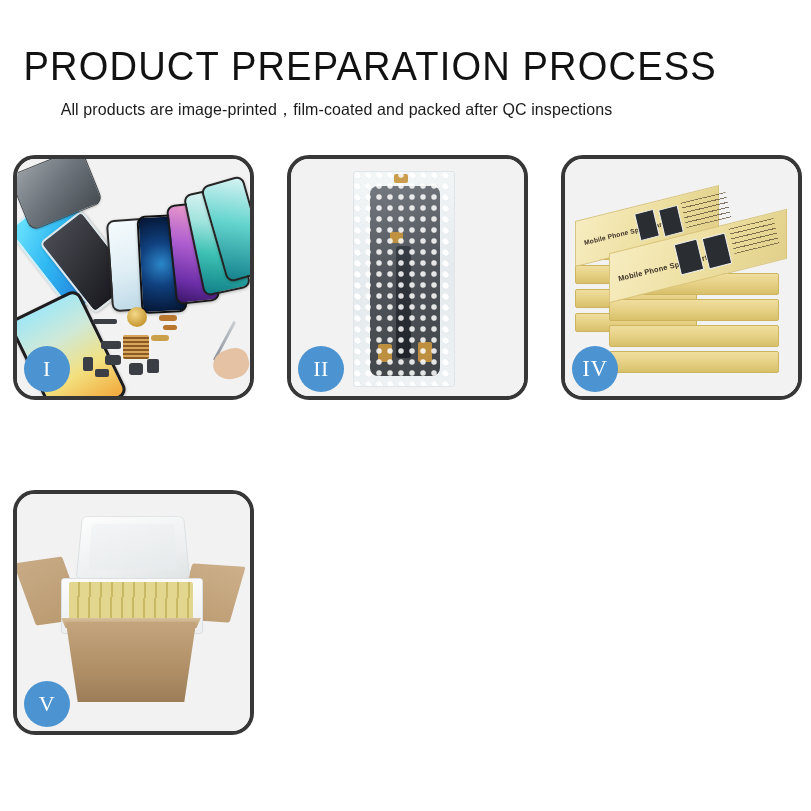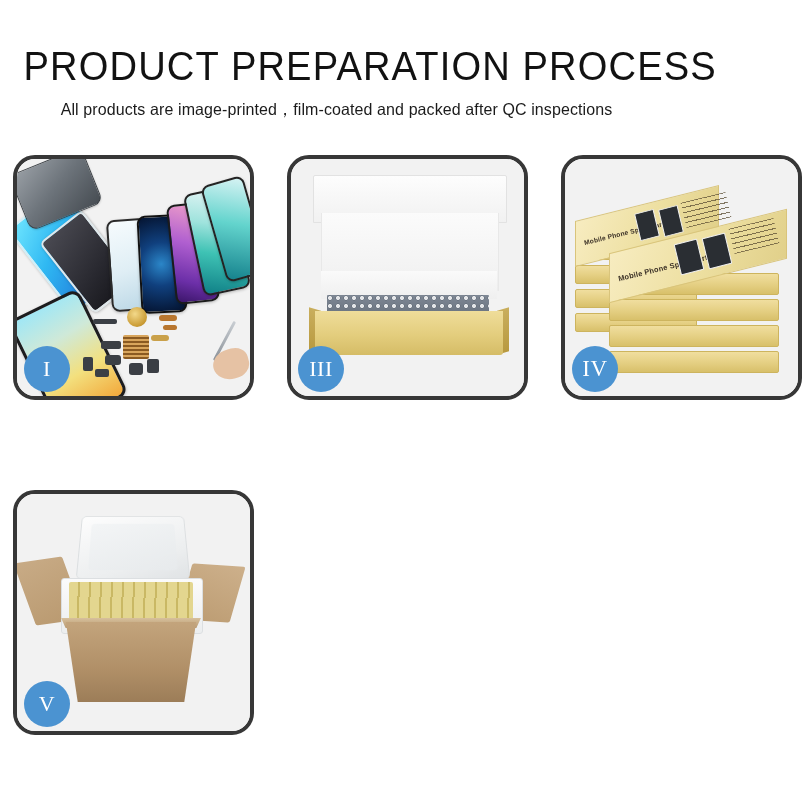--- a/index.html
+++ b/index.html
@@ -475,33 +475,35 @@
           <div class="chip" style="left:66px;top:198px;width:10px;height:14px;border-radius:2px;"></div>
           <div class="chip" style="left:78px;top:210px;width:14px;height:8px;border-radius:2px;"></div>
 
           <div class="tweezer" style="left:206px;top:160px;"></div>
           <div class="hand" style="left:196px;top:190px;"></div>
         </div>
       </div>
       <div class="badge">I</div>
     </div>
 
-
     <div class="panel">
       <div class="panel-stage">
-        <div class="box3-lid"></div>
-        <div class="box3-lid-in"></div>
-        <div class="box3-foam"></div>
-        <div class="box3-bubble"></div>
-        <div class="box3-flap-l"></div>
-        <div class="box3-flap-r"></div>
-        <div class="box3-front"></div>
+        <div class="bubble-bag">
+          <div class="inner-part"></div>
+          <div class="flex-strip"></div>
+          <div class="flex-tab" style="left:40px;top:2px;width:14px;height:9px;"></div>
+          <div class="flex-tab" style="left:36px;top:60px;width:13px;height:11px;"></div>
+          <div class="flex-tab" style="left:24px;top:172px;width:14px;height:18px;"></div>
+          <div class="flex-tab" style="left:64px;top:170px;width:14px;height:20px;"></div>
+        </div>
+        <div class="bubble-overlay"></div>
       </div>
-      <div class="badge">III</div>
+      <div class="badge">II</div>
     </div>
+
 
     <div class="panel">
       <div class="panel-stage">
         <div class="stack">
 
           <div class="sbox" style="left:2px;top:64px;width:120px;height:17px;"></div>
           <div class="sbox" style="left:2px;top:88px;width:120px;height:17px;"></div>
           <div class="sbox" style="left:2px;top:112px;width:120px;height:17px;"></div>
           <div class="sbox" style="left:2px;top:136px;width:120px;height:17px;"></div>
 

